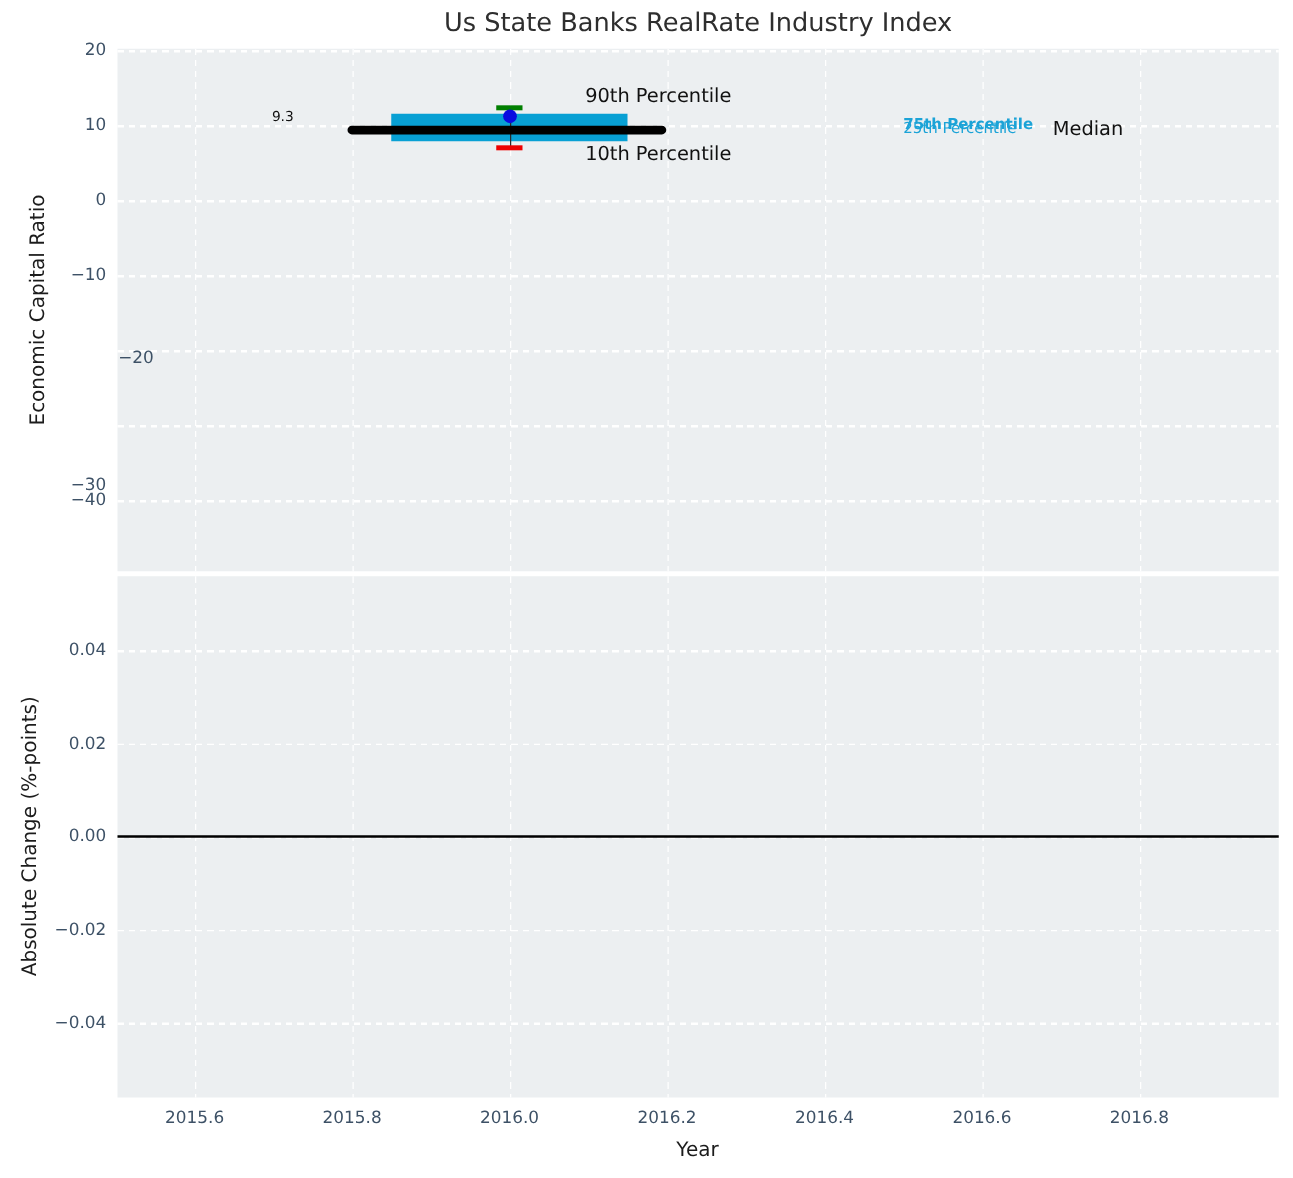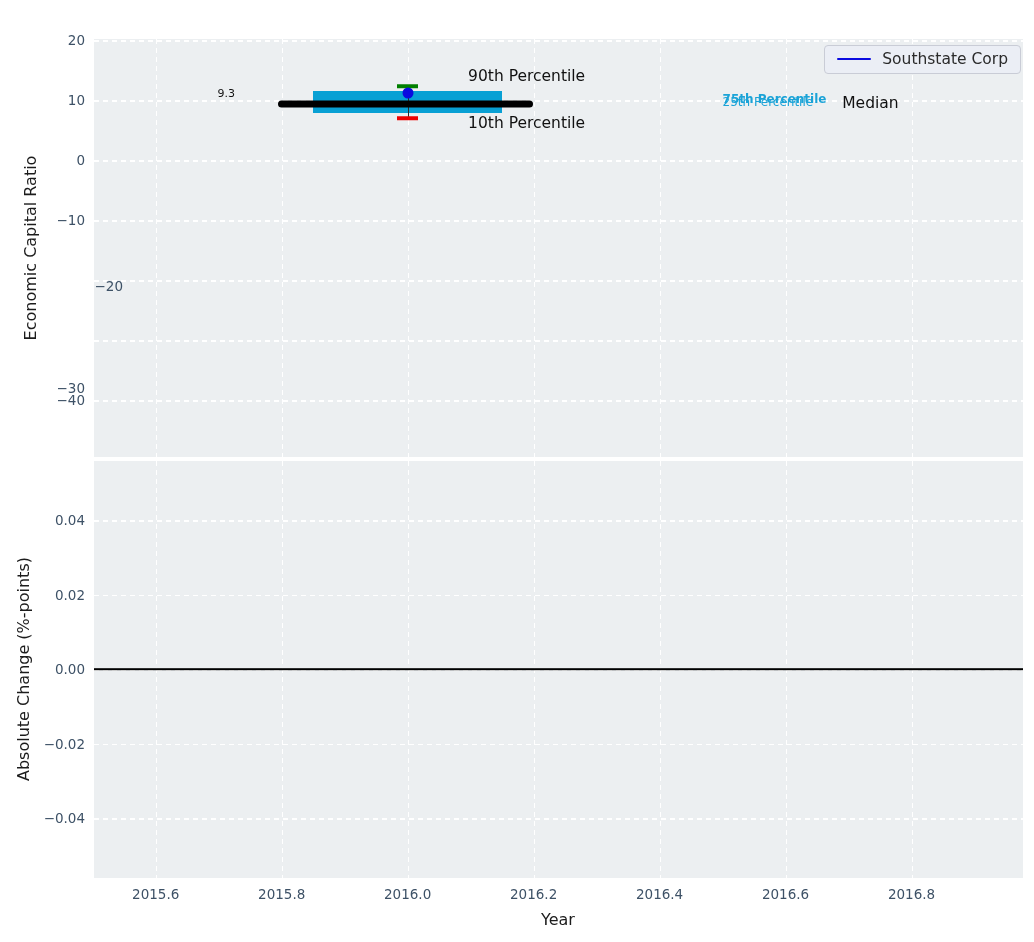--- a/index.html
+++ b/index.html
@@ -27,20 +27,21 @@
     position:absolute;display:flex;align-items:center;gap:11px;
     background:#ebeef5;border:1px solid #c9ccd6;border-radius:4px;
     padding:4px 12px 5px 12px;font-size:15.5px;color:#2b2b2b;
   }
   .legend-line{width:34px;height:2.8px;border-radius:1px;}
 </style>
 </head>
 <body>
 
 <div id="fig">
+  <div class="title">Us State Banks RealRate Industry Index</div>
 
   <div id="plot1" class="axes" style="left: 94px; top: 39px; width: 929px; height: 418px;">
       <div class="vgrid" style="left: 6.64407%;"></div>
       <div class="vgrid" style="left: 20.2034%;"></div>
       <div class="vgrid" style="left: 33.7627%;"></div>
       <div class="vgrid" style="left: 47.322%;"></div>
       <div class="vgrid" style="left: 60.8814%;"></div>
       <div class="vgrid" style="left: 74.4407%;"></div>
       <div class="vgrid" style="left: 88%;"></div>
       <div class="hgrid" style="top: 0.244007%;"></div>
@@ -76,24 +77,20 @@
       <div class="hgrid" style="top: 49.9107%;"></div>
       <div class="hgrid" style="top: 67.7679%;"></div>
       <div class="hgrid" style="top: 85.625%;"></div>
       <div class="mark" style="left: 0px; right: 0px; top: 49.9107%; height: 1.6px; background: rgb(0, 0, 0); transform: translateY(-50%);"></div>
     </div>
 
   <div class="ylabel" id="ylabel1" style="left: 30px; top: 248px;">Economic Capital Ratio</div>
   <div class="ylabel" id="ylabel2" style="left: 23px; top: 669px;">Absolute Change (%-points)</div>
   <div class="xlabel" id="xlabel" style="left: 558px; top: 910px;">Year</div>
 
-  <div class="legend" id="legend" style="top: 45px; right: 13px;">
-    <span class="legend-line" style="background: rgb(10, 10, 224);"></span>
-    <span>Southstate Corp</span>
-  </div>
 <div class="ytick" style="left: 85px; top: 40.02px;">20</div>
     <div class="ytick" style="left: 85px; top: 100.017px;">10</div>
     <div class="ytick" style="left: 85px; top: 160.014px;">0</div>
     <div class="ytick" style="left: 85px; top: 220.011px;">−10</div>
     <div class="ytick" style="left: 85px; top: 286px; margin-left: 38px;">−20</div>
     <div class="ytick" style="left: 85px; top: 340.006px; margin-top: 48px;">−30</div>
     <div class="ytick" style="left: 85px; top: 400.003px;">−40</div>
     <div class="ytick" style="left: 85px; top: 520.199px;">0.04</div>
     <div class="ytick" style="left: 85px; top: 594.663px;">0.02</div>
     <div class="ytick" style="left: 85px; top: 669.128px;">0.00</div>

